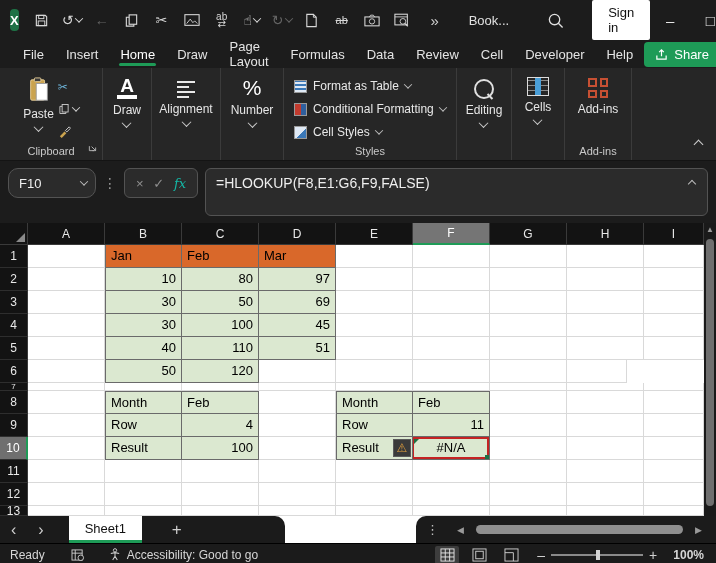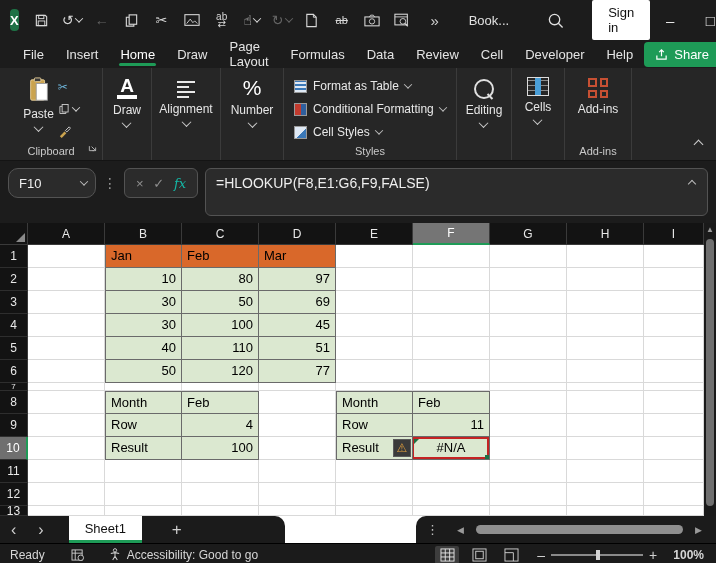--- a/index.html
+++ b/index.html
@@ -492,21 +492,20 @@
         <div class="c"></div>
         <div class="c"></div>
         <div class="c cI"></div>
       </div>
 
       <div class="grow">
         <div class="rh">6</div>
         <div class="c"></div>
         <div class="c gr bl num">50</div>
         <div class="c gr num">120</div>
-        <div class="c gr num">77</div>
         <div class="c"></div>
         <div class="c"></div>
         <div class="c"></div>
         <div class="c"></div>
         <div class="c cI"></div>
       </div>
 
       <div class="grow r7" style="height:8px;">
         <div class="rh">7</div>
         <div class="c"></div>

